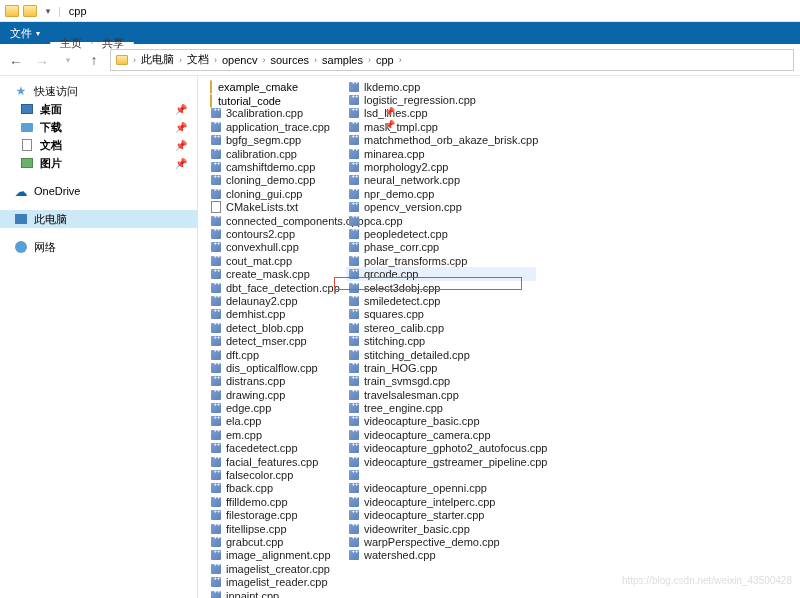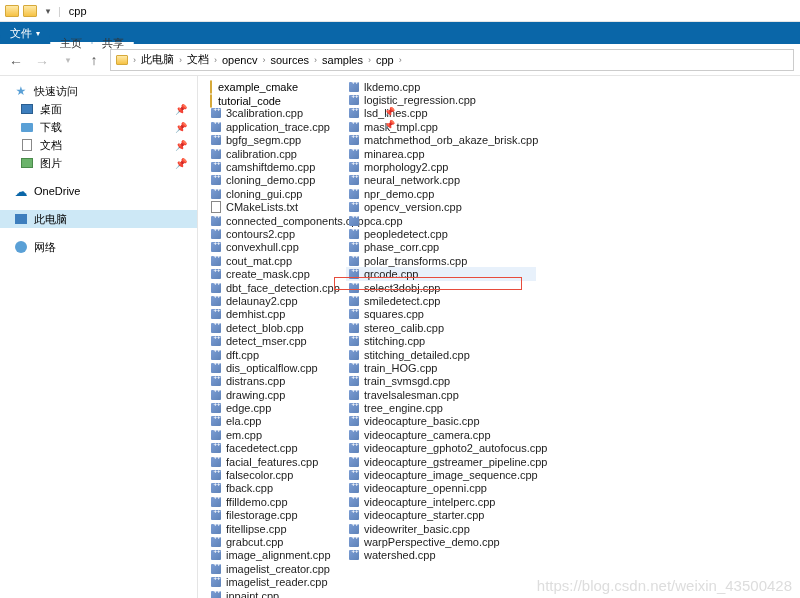--- a/index.html
+++ b/index.html
@@ -15,21 +15,21 @@
 .menubar .tab.plain { background: #fff; color: #333; margin-top: 20px; }
 .toolbar { height: 32px; display: flex; align-items: center; padding: 0 6px; gap: 6px; border-bottom: 1px solid #e5e5e5; }
 .nav-arrow { width: 20px; height: 20px; display: flex; align-items: center; justify-content: center; color: #555; font-size: 14px; }
 .nav-arrow.disabled { color: #bbb; }
 .addrbar { flex: 1; height: 22px; border: 1px solid #ccc; display: flex; align-items: center; padding: 0 2px; gap: 2px; font-size: 11px; }
 .addrbar .seg { display: flex; align-items: center; gap: 3px; padding: 0 3px; }
 .addrbar .sep { color: #777; font-size: 9px; }
 .content { display: flex; height: calc(598px - 22px - 22px - 32px); }
 .sidebar { width: 198px; border-right: 1px solid #e5e5e5; padding: 6px 0; overflow: hidden; }
 .side-group { margin-bottom: 10px; }
-.side-item { display: flex; align-items: center; gap: 6px; padding: 2px 10px 2px 20px; font-size: 11px; height: 18px; }
+.side-item { display: flex; align-items: center; gap: 6px; padding: 2px 10px 2px 20px; font-size: 11px; height: 18px; font-weight: bold; }
 .side-item.bold { font-weight: 400; padding-left: 14px; }
 .side-item.selected { background: #cde8f6; }
 .side-ico { width: 14px; height: 14px; display: inline-flex; align-items: center; justify-content: center; }
 .star { color: #5aa0d6; font-size: 12px; }
 .disk { width: 12px; height: 9px; background: #5aa0d6; border-radius: 1px; }
 .scr { width: 12px; height: 10px; background: #3d7ebd; border: 1px solid #2a5e90; }
 .doc { width: 10px; height: 12px; background: #fff; border: 1px solid #888; }
 .pic { width: 12px; height: 10px; background: #6bb36b; border: 1px solid #4a8a4a; }
 .cloud { color: #0a66a8; font-size: 13px; }
 .pc { width: 12px; height: 10px; background: #3d7ebd; }
@@ -55,21 +55,21 @@
   color: #fff;
   font-weight: bold;
   margin-top: -9px;
   margin-left: 2px;
 }
 .folder-ico-sm { width: 12px; height: 10px; background: linear-gradient(#ffe9a6,#f6c244); border: 1px solid #d6a93a; border-radius: 1px; }
 .txt-ico { width: 10px; height: 12px; background: #fff; border: 1px solid #888; }
 .pin { color: #888; font-size: 10px; width: 12px; text-align: center; }
 .quick-row { display: flex; align-items: flex-end; gap: 6px; height: 13.4px; font-size: 11px; padding: 0 2px; }
 .highlight-box { position: absolute; border: 1px solid #e74c3c; pointer-events: none; }
-.watermark { position: absolute; right: 8px; bottom: 4px; color: #ddd; font-size: 15px; }
+.watermark { position: absolute; right: 8px; bottom: 12px; color: #ddd; font-size: 10px; }
 </style>
 </head>
 <body>
 
 <div class="titlebar">
   <div class="qat">
     <span class="qat-icon">
         <span class="folder-ico"></span>
       </span>
     <span class="qat-icon">
@@ -457,21 +457,20 @@
           <div class="frow">
             <span class="fico cpp-ico"></span>
             <span>videocapture_gphoto2_autofocus.cpp</span>
           </div>
           <div class="frow">
             <span class="fico cpp-ico"></span>
             <span>videocapture_gstreamer_pipeline.cpp</span>
           </div>
           <div class="frow">
             <span class="fico cpp-ico"></span>
-            <span>videocapture_image_sequence.cpp</span>
           </div>
           <div class="frow">
             <span class="fico cpp-ico"></span>
             <span>videocapture_openni.cpp</span>
           </div>
           <div class="frow">
             <span class="fico cpp-ico"></span>
             <span>videocapture_intelperc.cpp</span>
           </div>
           <div class="frow">

